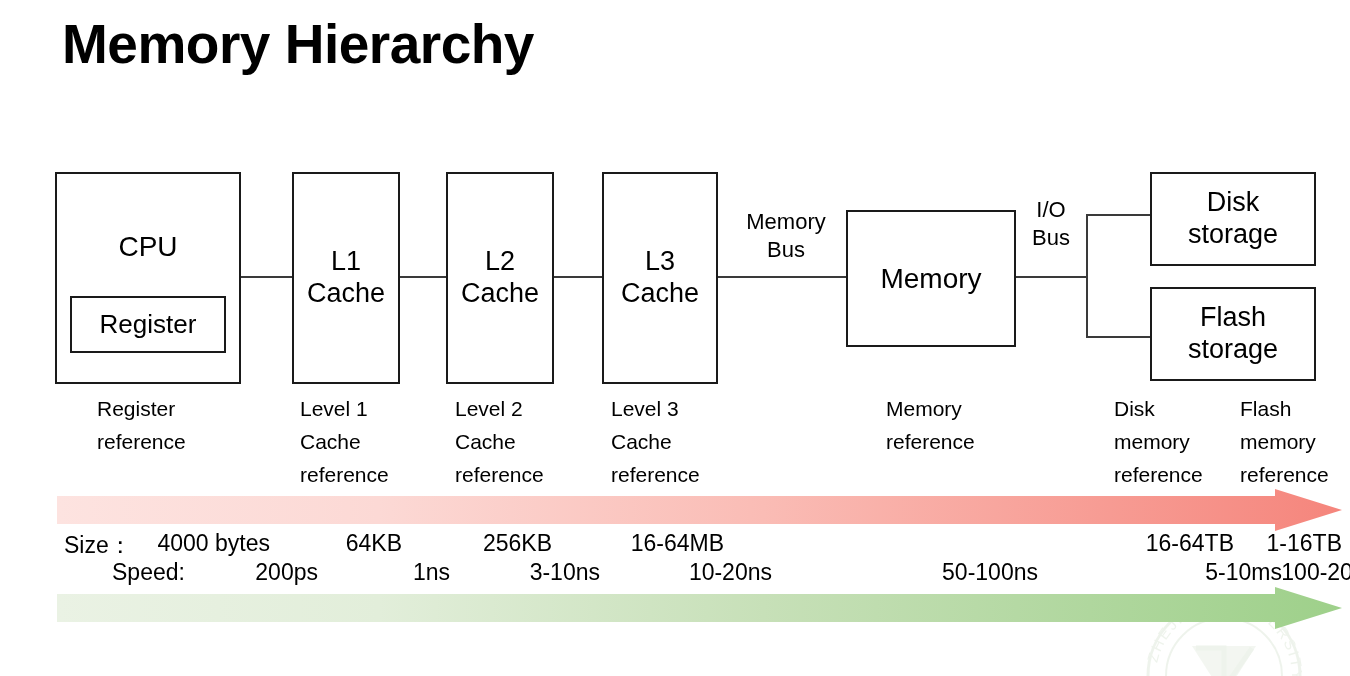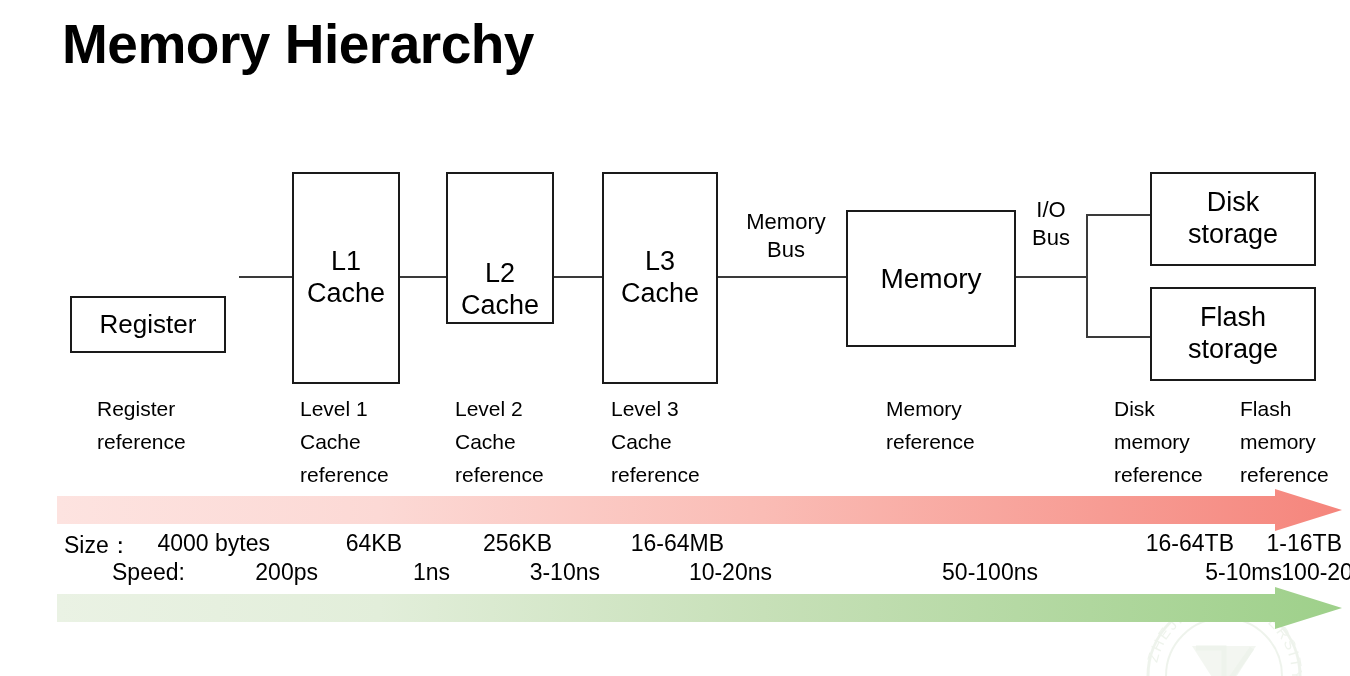--- a/index.html
+++ b/index.html
@@ -58,21 +58,21 @@
     text-align: center;
     font-size: 28px;
   }
   #box-register {
     left: 70px; top: 296px; width: 156px; height: 57px;
     font-size: 26px;
   }
 
   
   #box-l1 { left: 292px; top: 172px; width: 108px; height: 212px; justify-content: center; }
-  #box-l2 { left: 446px; top: 172px; width: 108px; height: 152px; align-items: flex-end; }
+  #box-l2 { left: 446px; top: 172px; width: 108px; height: 212px; }
   #box-l3 { left: 602px; top: 172px; width: 116px; height: 212px; }
 
   
   #box-memory {
     left: 846px; top: 210px; width: 170px; height: 137px;
     font-size: 28px;
   }
 
   
   #box-disk  { left: 1150px; top: 172px; width: 166px; height: 94px; }
@@ -215,20 +215,23 @@
 
   <div class="hline" id="link-cpu-l1"></div>
   <div class="hline" id="link-l1-l2"></div>
   <div class="hline" id="link-l2-l3"></div>
   <div class="hline" id="link-l3-mem"></div>
   <div class="hline" id="link-mem-io"></div>
   <div class="vline" id="fork-vert"></div>
   <div class="hline" id="fork-top"></div>
   <div class="hline" id="fork-bot"></div>
 
+  <div class="box" id="box-cpu">
+    <div id="cpu-label">CPU</div>
+  </div>
   <div class="box" id="box-register">
     <span>Register</span>
   </div>
 
   <div class="box" id="box-l1">
     <div>
       <div>L1</div>
       <div>Cache</div>
     </div>
   </div>

